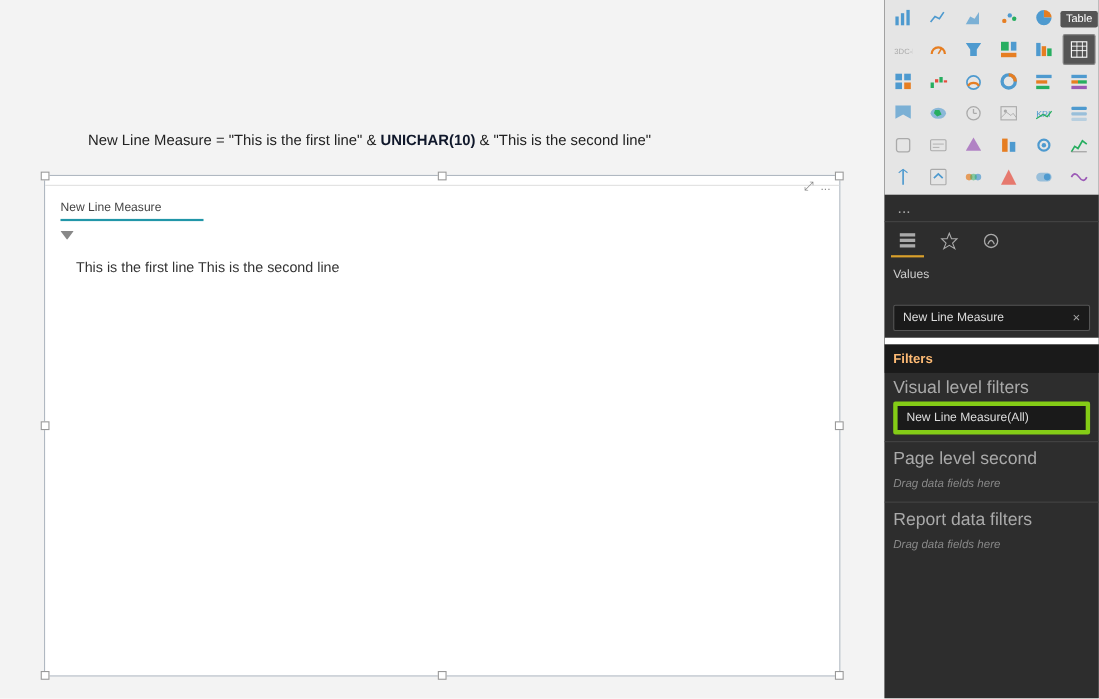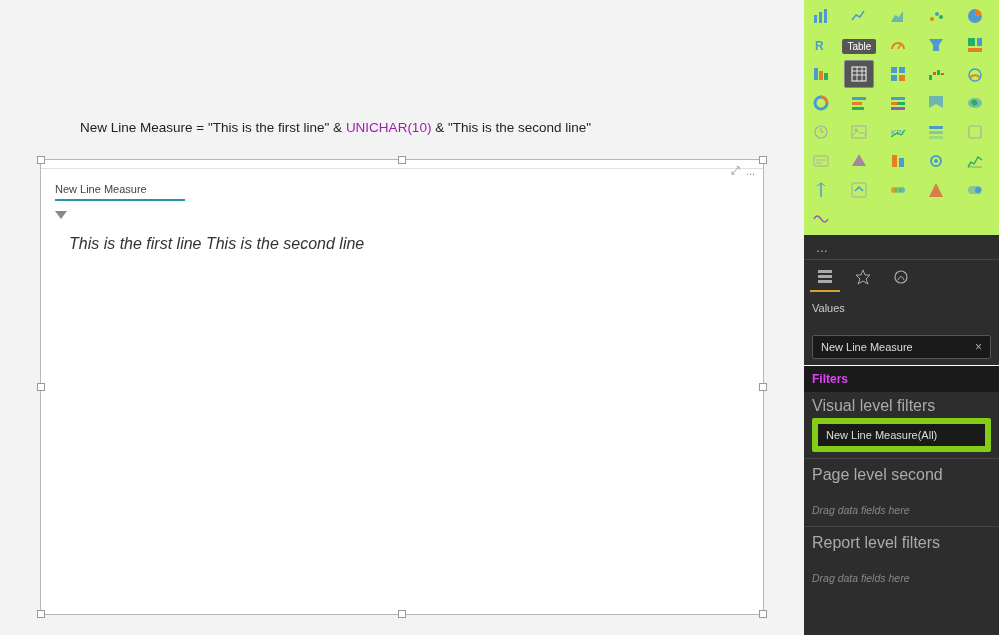--- a/index.html
+++ b/index.html
@@ -23,22 +23,22 @@
 
     .formula-bar {
       font-size: 13.5px;
       color: #222;
       margin-bottom: 24px;
       margin-top: 100px;
       padding-left: 50px;
     }
 
     .formula-bar .highlight {
-      color: #a21caf;
-      font-weight: 400;
+      color: #0f172a;
+      font-weight: 700;
     }
 
     
     .visual-container {
       border: 1.5px solid #b0b8c1;
       background: #fff;
       flex: 1;
       position: relative;
       margin-left: 10px;
       margin-right: 10px;
@@ -55,23 +55,22 @@
     .visual-title {
       font-size: 11px;
       color: #444;
       padding: 4px 0;
       border-bottom: 2px solid #2196a8;
       width: 130px;
     }
 
     .visual-content {
       padding: 12px 14px;
-      font-size: 16px;
+      font-size: 13px;
       color: #333;
-      font-style: italic;
     }
 
     
     .corner-handle {
       position: absolute;
       width: 8px;
       height: 8px;
       background: #fff;
       border: 1px solid #999;
     }
@@ -89,24 +88,24 @@
       width: 195px;
       background: #2d2d2d;
       display: flex;
       flex-direction: column;
       overflow: hidden;
     }
 
     
     .icon-grid {
       display: grid;
-      grid-template-columns: repeat(5, 1fr);
+      grid-template-columns: repeat(6, 1fr);
       gap: 1px;
       padding: 2px;
-      background: #bef264;
+      background: #e5e5e5;
       flex-shrink: 0;
     }
 
     .icon-cell {
       width: 30px;
       height: 28px;
       display: flex;
       align-items: center;
       justify-content: center;
       cursor: pointer;
@@ -202,47 +201,46 @@
       color: #aaa;
       font-size: 12px;
       cursor: pointer;
     }
 
     
     .filters-header {
       background: #1a1a1a;
       padding: 6px 8px;
       font-size: 12px;
-      color: #d946ef;
+      color: #fdba74;
       font-weight: 600;
-      border-top: 1px solid #ffffff;
+      border-top: 6px solid #ffffff;
     }
 
     .filter-sub-label {
       font-size: 16px;
       color: #aaa;
       padding: 5px 8px 3px;
     }
 
     .filter-field {
       background: #1a1a1a;
       margin: 0 8px 4px;
       padding: 5px 8px;
       font-size: 11px;
       color: #ddd;
       border-radius: 2px;
-      border: 6px solid #84cc16;
+      border: 4px solid #84cc16;
     }
 
     .drag-placeholder {
       color: #888;
       font-size: 10.5px;
       padding: 4px 8px 8px;
       font-style: italic;
-      margin-top: 13px;
     }
 
     .divider-line {
       height: 1px;
       background: #444;
       margin: 2px 0;
     }
   </style>
 </head>
 <body>
@@ -569,15 +567,15 @@
   <div class="filter-sub-label">Visual level filters</div>
   <div class="filter-field">New Line Measure(All)</div>
 
   <div class="divider-line"></div>
 
   <div class="filter-sub-label">Page level second</div>
   <div class="drag-placeholder">Drag data fields here</div>
 
   <div class="divider-line"></div>
 
-  <div class="filter-sub-label">Report level filters</div>
+  <div class="filter-sub-label">Report data filters</div>
   <div class="drag-placeholder">Drag data fields here</div>
 </div>
 
 </body></html>

